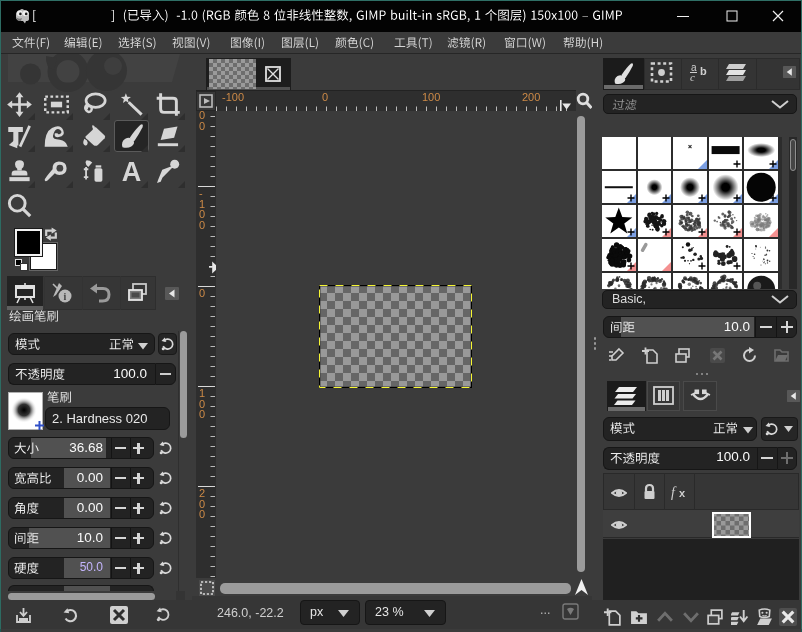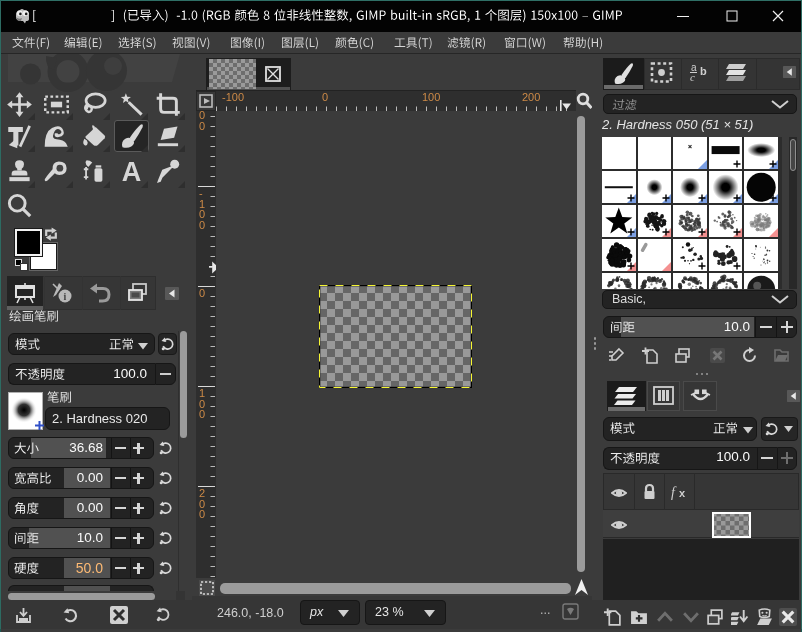--- a/index.html
+++ b/index.html
@@ -342,21 +342,21 @@
 <svg class="ib" style="left:158px;top:530px" width="16" height="16" viewBox="0 0 16 16">
 <path d="M3.6 5.2 A5 5 0 1 1 3.2 10.2" fill="none" stroke="#d8d8d8" stroke-width="1.7"></path>
       <path d="M6.3 5.9 L1.5 4.9 L4.8 1.4 Z" fill="#d8d8d8"></path>
       <circle cx="3.2" cy="12.8" r="1.5" fill="#d8d8d8"></circle>
     </svg>
 <div style="position:absolute;left:8px;top:557px;width:146px;height:22px;background:#232323;border:1px solid #161616;border-radius:6px;overflow:hidden;"></div>
 <div style="position:absolute;left:64px;top:558px;width:46px;height:20px;background:#515151;"></div>
 <svg style="position:absolute;left:13px;top:559.2px" width="28" height="18">
       <path d="M6.4 5.8V10.6H8.9C8.8 11.2 8.7 11.8 8.3 12.3C7.8 11.9 7.5 11.5 7.2 10.9L6.4 11.1C6.7 11.8 7.2 12.4 7.7 12.9C7.2 13.4 6.5 13.8 5.5 14.0C5.7 14.2 6.0 14.6 6.1 14.8C7.1 14.4 7.9 14.0 8.4 13.5C9.5 14.2 10.9 14.6 12.6 14.8C12.7 14.5 12.9 14.2 13.1 14.0C11.4 13.8 10.0 13.4 9.0 12.8C9.5 12.1 9.7 11.4 9.8 10.6H12.6V5.8H9.9V4.7H12.9V3.8H6.1V4.7H9.0V5.8ZM7.2 8.5H9.0V9.2L9.0 9.8H7.2ZM9.9 9.8 9.9 9.2V8.5H11.8V9.8ZM7.2 6.6H9.0V7.8H7.2ZM9.9 6.6H11.8V7.8H9.9ZM1.6 3.9V4.8H3.2C2.9 6.7 2.3 8.5 1.4 9.7C1.6 9.9 1.8 10.5 1.8 10.7C2.1 10.4 2.3 10.0 2.5 9.7V14.2H3.3V13.2H5.8V7.8H3.3C3.6 6.8 3.9 5.8 4.1 4.8H5.9V3.9ZM3.3 8.6H5.0V12.3H3.3Z M18.3 5.7V6.8H16.3V7.6H18.3V9.6H23.2V7.6H25.2V6.8H23.2V5.7H22.3V6.8H19.2V5.7ZM22.3 7.6V8.9H19.2V7.6ZM23.0 11.2C22.4 11.9 21.6 12.4 20.7 12.8C19.9 12.4 19.1 11.8 18.6 11.2ZM16.5 10.4V11.2H18.1L17.7 11.4C18.2 12.1 18.9 12.7 19.7 13.2C18.5 13.5 17.2 13.8 15.9 13.9C16.0 14.1 16.2 14.5 16.3 14.7C17.8 14.5 19.4 14.2 20.7 13.7C21.9 14.2 23.4 14.6 25.0 14.8C25.1 14.5 25.3 14.1 25.5 13.9C24.1 13.8 22.9 13.6 21.8 13.2C22.9 12.6 23.8 11.8 24.3 10.7L23.8 10.4L23.6 10.4ZM19.4 3.4C19.6 3.7 19.8 4.1 19.9 4.5H15.1V7.9C15.1 9.8 15.0 12.4 14.0 14.3C14.2 14.4 14.6 14.6 14.8 14.8C15.8 12.8 16.0 9.9 16.0 7.9V5.4H25.4V4.5H21.0C20.8 4.1 20.6 3.6 20.4 3.2Z" fill="#f0f0f0"></path>
     </svg>
-<div style="position:absolute;right:699px;top:560px;font-size:14px;color:#fdba74;white-space:pre;margin-left:20px;">50.0</div>
+<div style="position:absolute;right:699px;top:560px;font-size:12px;color:#c4b5fd;white-space:pre;margin-left:20px;">50.0</div>
 <div style="position:absolute;left:111px;top:558px;width:1px;height:20px;background:#141414;"></div>
 <div style="position:absolute;left:130px;top:558px;width:1px;height:20px;background:#141414;"></div>
 <div style="position:absolute;left:115px;top:567px;width:11px;height:2.2px;background:#d6d6d6;"></div>
 <div style="position:absolute;left:133px;top:567px;width:11px;height:2.2px;background:#d6d6d6;"></div>
 <div style="position:absolute;left:137.4px;top:562.6px;width:2.2px;height:11px;background:#d6d6d6;"></div>
 <svg class="ib" style="left:158px;top:560px" width="16" height="16" viewBox="0 0 16 16">
 <path d="M3.6 5.2 A5 5 0 1 1 3.2 10.2" fill="none" stroke="#d8d8d8" stroke-width="1.7"></path>
       <path d="M6.3 5.9 L1.5 4.9 L4.8 1.4 Z" fill="#d8d8d8"></path>
       <circle cx="3.2" cy="12.8" r="1.5" fill="#d8d8d8"></circle>
     </svg>
@@ -540,23 +540,23 @@
 <div style="position:absolute;left:576.5px;top:116px;width:8px;height:456px;background:#9b9b9b;border-radius:4px;"></div>
 <div style="position:absolute;left:220px;top:583px;width:351px;height:10.5px;background:#9b9b9b;border-radius:5px;"></div>
 <svg class="ib" style="left:198px;top:579px" width="18" height="18" viewBox="0 0 18 18">
       <rect x="1" y="1" width="16" height="16" fill="#4a4a4a"></rect>
       <rect x="3" y="3" width="12" height="12" fill="none" stroke="#d8d8d8" stroke-width="1.6" stroke-dasharray="2.2 1.8"></rect>
     </svg>
 <svg class="ib" style="left:575px;top:579px" width="13" height="17">
       <path d="M6.5 0 L13 16 L6.5 11 L0 16 Z" fill="#f0f0f0"></path>
     </svg>
 <div style="position:absolute;left:192px;top:596px;width:400px;height:33px;background:#363636;"></div>
-<div style="position:absolute;left:217px;top:606px;font-size:12.5px;color:#cfcfcf;white-space:pre;">246.0, -18.0</div>
+<div style="position:absolute;left:217px;top:606px;font-size:12.5px;color:#cfcfcf;white-space:pre;">246.0, -22.2</div>
 <div style="position:absolute;left:300px;top:600px;width:60px;height:25px;background:#232323;border:1px solid #161616;border-radius:4px;"></div>
-<div style="position:absolute;left:310px;top:605px;font-size:12.5px;color:#e6e6e6;white-space:pre;font-style:italic;">px</div>
+<div style="position:absolute;left:310px;top:605px;font-size:12.5px;color:#e6e6e6;white-space:pre;">px</div>
 <svg class="ib" style="left:337px;top:609px" width="13" height="9">
       <path d="M1 1 L12 1 L6.5 8 Z" fill="#d0d0d0"></path>
     </svg>
 <div style="position:absolute;left:365px;top:600px;width:81px;height:25px;background:#232323;border:1px solid #161616;border-radius:4px;"></div>
 <div style="position:absolute;left:375px;top:605px;font-size:12.5px;color:#e6e6e6;white-space:pre;">23 %</div>
 <svg class="ib" style="left:423px;top:609px" width="13" height="9">
       <path d="M1 1 L12 1 L6.5 8 Z" fill="#d0d0d0"></path>
     </svg>
 <div style="position:absolute;left:540px;top:603px;font-size:12.5px;color:#b8b8b8;white-space:pre;">...</div>
 <svg class="ib" style="left:562px;top:603px" width="17" height="17" viewBox="0 0 17 17">
@@ -597,21 +597,20 @@
       <rect x="1" y="1" width="14" height="13" fill="#585858" rx="1"></rect>
       <path d="M10.5 3.5 V11.5 L5 7.5 Z" fill="#e8e8e8"></path>
     </svg>
 <div style="position:absolute;left:603px;top:94px;width:194px;height:20px;background:#232323;border:1px solid #161616;border-radius:5px;"></div>
 <svg style="position:absolute;left:611px;top:95.8px" width="40" height="18">
       <path d="M1.9 3.9C2.6 4.5 3.4 5.4 3.7 6.0L4.5 5.4C4.1 4.9 3.3 4.0 2.6 3.4ZM5.6 7.5C6.2 8.2 6.9 9.3 7.3 9.9L8.0 9.4C7.7 8.8 6.9 7.8 6.3 7.1ZM4.1 7.6H1.6V8.5H3.3V11.6C2.7 11.8 2.1 12.3 1.4 13.0L2.1 13.9C2.7 13.1 3.3 12.3 3.7 12.3C3.9 12.3 4.3 12.8 4.8 13.1C5.7 13.6 6.7 13.7 8.2 13.7C9.3 13.7 11.4 13.7 12.3 13.6C12.3 13.3 12.5 12.9 12.6 12.6C11.4 12.8 9.6 12.9 8.2 12.9C6.8 12.9 5.8 12.8 5.0 12.3C4.6 12.0 4.4 11.8 4.1 11.7ZM9.6 3.2V5.3H5.0V6.1H9.6V10.9C9.6 11.1 9.6 11.2 9.3 11.2C9.1 11.2 8.2 11.2 7.4 11.2C7.5 11.4 7.6 11.8 7.7 12.1C8.8 12.1 9.5 12.1 10.0 11.9C10.4 11.8 10.6 11.5 10.6 10.9V6.1H12.2V5.3H10.6V3.2Z M19.3 10.8V13.0C19.3 13.8 19.6 13.9 20.5 13.9C20.7 13.9 22.0 13.9 22.2 13.9C23.0 13.9 23.2 13.6 23.3 12.3C23.1 12.3 22.8 12.2 22.6 12.0C22.6 13.2 22.5 13.3 22.1 13.3C21.9 13.3 20.8 13.3 20.6 13.3C20.2 13.3 20.1 13.2 20.1 13.0V10.8ZM18.4 10.8C18.2 11.6 17.9 12.7 17.4 13.3L18.1 13.6C18.5 13.0 18.8 11.9 19.0 11.0ZM20.4 10.3C20.9 10.9 21.4 11.7 21.6 12.2L22.2 11.8C22.0 11.3 21.4 10.6 20.9 10.0ZM22.6 10.8C23.2 11.6 23.8 12.8 24.0 13.5L24.6 13.2C24.4 12.4 23.8 11.4 23.2 10.6ZM14.1 4.0C14.7 4.4 15.5 5.0 16.0 5.5L16.5 4.8C16.1 4.4 15.3 3.8 14.6 3.4ZM13.5 7.2C14.2 7.6 15.0 8.1 15.5 8.5L16.0 7.9C15.6 7.5 14.7 7.0 14.0 6.6ZM13.8 13.3 14.5 13.8C15.1 12.7 15.7 11.3 16.2 10.1L15.5 9.6C15.0 10.9 14.3 12.4 13.8 13.3ZM16.9 5.4V7.9C16.9 9.6 16.8 12.0 15.7 13.7C15.9 13.8 16.3 14.1 16.4 14.2C17.5 12.4 17.7 9.7 17.7 7.9V6.1H23.5C23.3 6.5 23.2 6.9 23.0 7.2L23.7 7.4C24.0 6.9 24.2 6.2 24.5 5.5L23.9 5.4L23.8 5.4H20.7V4.6H24.0V3.9H20.7V3.1H19.8V5.4ZM19.5 6.3V7.3L18.2 7.4L18.2 8.1L19.5 8.0V8.5C19.5 9.3 19.8 9.5 20.8 9.5C21.1 9.5 22.6 9.5 22.8 9.5C23.6 9.5 23.8 9.2 23.9 8.2C23.7 8.1 23.4 8.0 23.2 7.9C23.2 8.7 23.1 8.8 22.7 8.8C22.4 8.8 21.1 8.8 20.9 8.8C20.4 8.8 20.3 8.7 20.3 8.5V7.9L22.5 7.7L22.5 7.1L20.3 7.3V6.3Z" fill="#979797" transform="skewX(-8) translate(2 0)"></path>
     </svg>
 <svg class="ib" style="left:770px;top:99px" width="20" height="11">
       <path d="M2 2 L10 8.5 L18 2" fill="none" stroke="#cfcfcf" stroke-width="2"></path>
     </svg>
-<div style="position:absolute;left:602px;top:117px;font-size:13px;color:#e4e4e4;white-space:pre;font-style:italic;">2. Hardness 050 (51 × 51)</div>
 <div style="position:absolute;left:602px;top:136.5px;width:180px;height:152px;overflow:hidden;background:#2c2c2c;">
 <div style="position:absolute;left:0.0px;top:0.0px;width:33.6px;height:32.15px;background:#fff;"></div>
 <div style="position:absolute;left:35.6px;top:0.0px;width:33.6px;height:32.15px;background:#fff;"></div>
 <div style="position:absolute;left:71.2px;top:0.0px;width:33.6px;height:32.15px;background:#fff;"></div>
 <div style="position:absolute;left:106.80000000000001px;top:0.0px;width:33.6px;height:32.15px;background:#fff;"></div>
 <div style="position:absolute;left:142.4px;top:0.0px;width:33.6px;height:32.15px;background:#fff;"></div>
 <div style="position:absolute;left:0.0px;top:34.15px;width:33.6px;height:32.15px;background:#fff;"></div>
 <div style="position:absolute;left:35.6px;top:34.15px;width:33.6px;height:32.15px;background:#fff;"></div>
 <div style="position:absolute;left:71.2px;top:34.15px;width:33.6px;height:32.15px;background:#fff;"></div>
 <div style="position:absolute;left:106.80000000000001px;top:34.15px;width:33.6px;height:32.15px;background:#fff;"></div>

